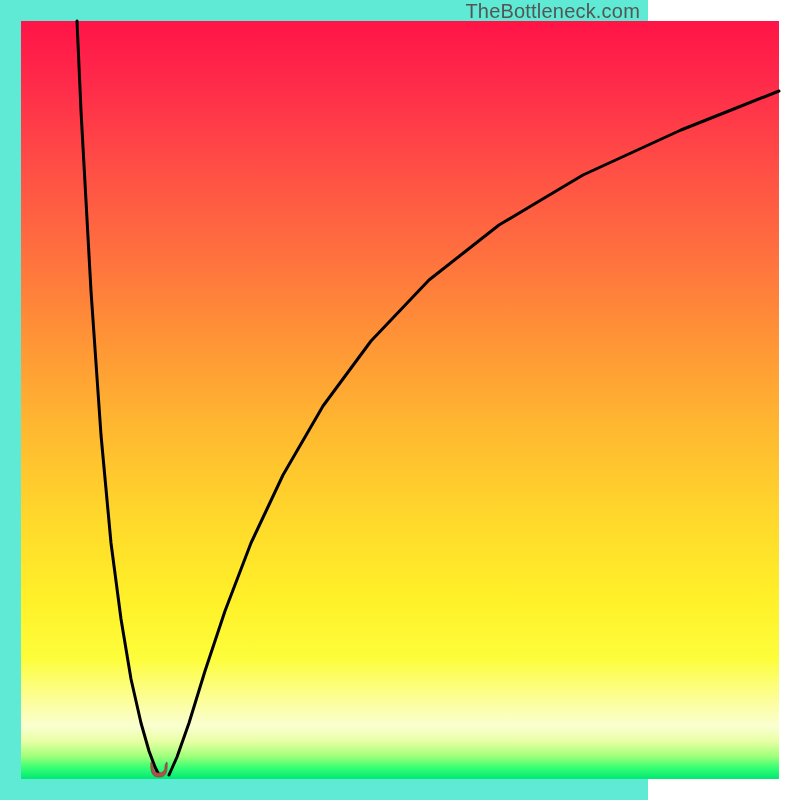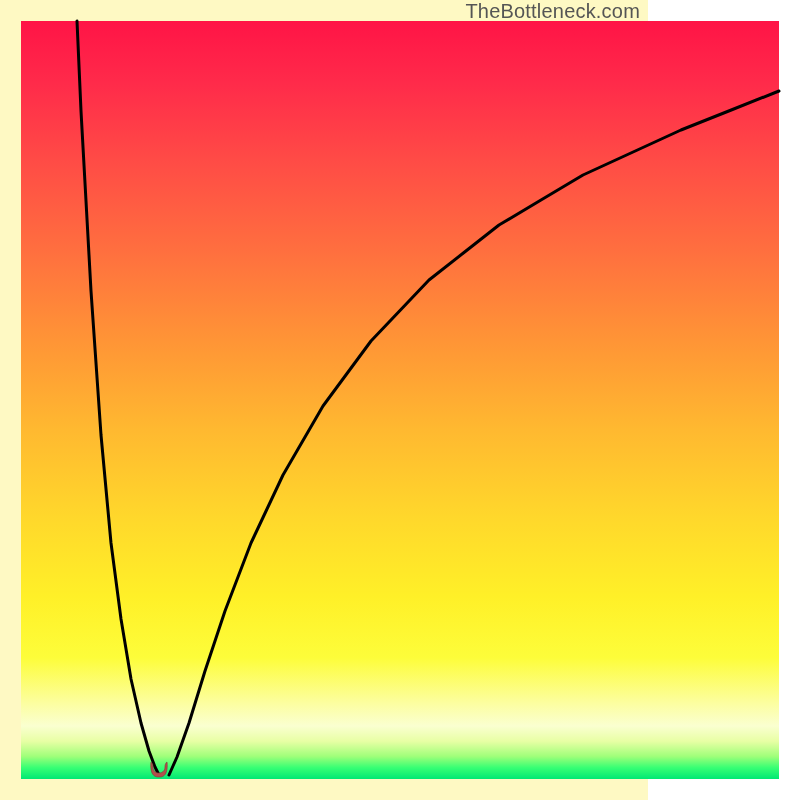--- a/index.html
+++ b/index.html
@@ -6,21 +6,21 @@
     margin: 0;
     padding: 0;
     width: 800px;
     height: 800px;
     overflow: hidden;
   }
   .frame {
     position: relative;
     width: 648px;
     height: 800px;
-    background: #fef9c3;
+    background: #5eead4;
     text-align: center;
   }
   .plot-area {
     position: absolute;
     left: 21px;
     top: 21px;
     width: 758px;
     height: 758px;
     background: linear-gradient(to bottom,
       #ff1446 0%,

